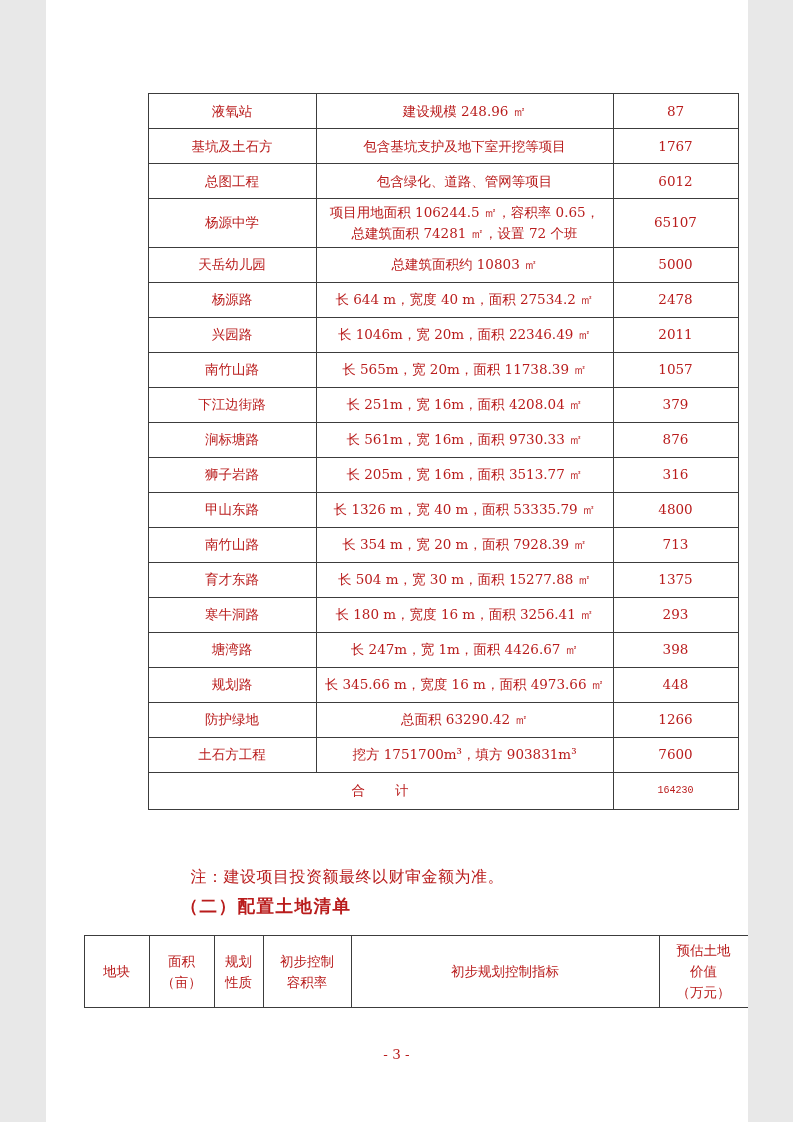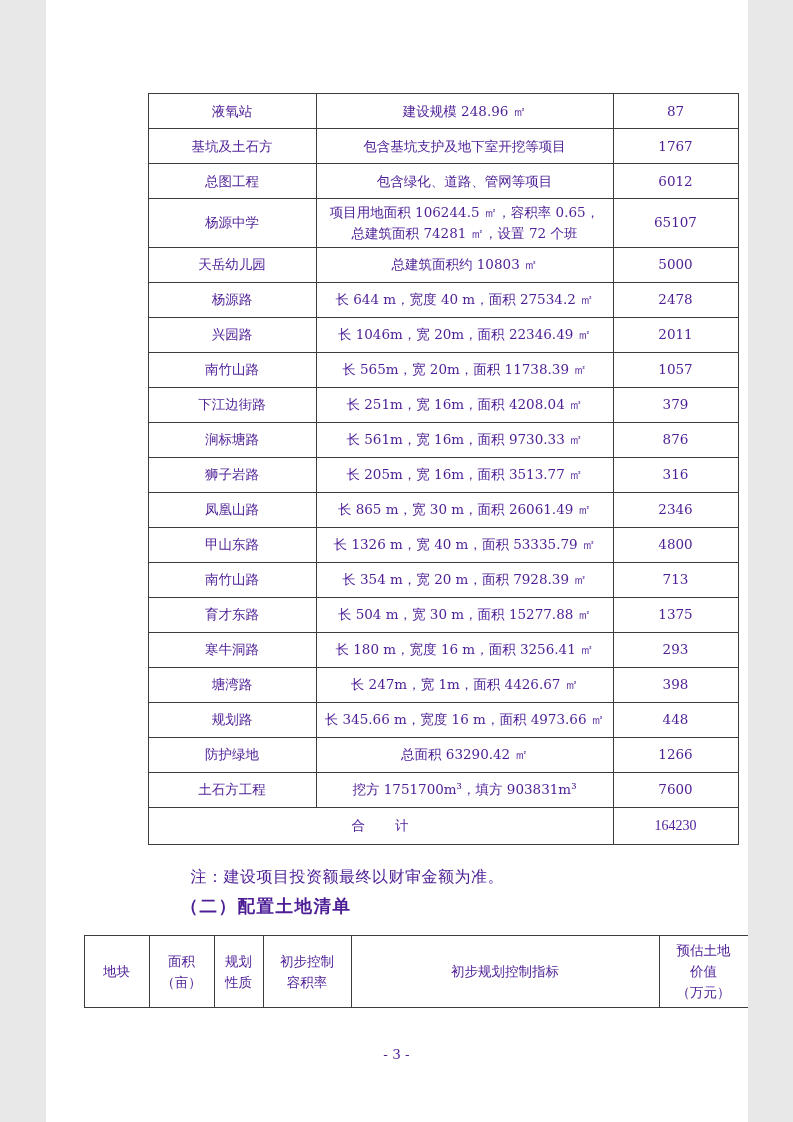--- a/index.html
+++ b/index.html
@@ -3,41 +3,41 @@
 <meta charset="utf-8">
 <style>
   * { margin:0; padding:0; box-sizing:border-box; }
   html,body { background:#e8e8e8; }
   .page {
     position:relative;
     width:702px; height:1122px;
     margin:0 auto;
     background:#ffffff;
     font-family:"DejaVu Serif","Liberation Serif",serif;
-    color:#4c1d95;
+    color:#b91c1c;
     overflow:hidden;
   }
   
   .inv-table-wrap { position:absolute; left:102px; top:93px; width:590px; }
   table { border-collapse:collapse; table-layout:fixed; width:100%; }
   td, th {
     border:1px solid #3c3c3c;
     text-align:center; vertical-align:middle;
     font-size:13.5px; line-height:1.55;
     padding:3px 8px;
     font-weight:normal;
   }
   .inv-table-wrap table { border:1.5px solid #3c3c3c; }
   .inv-table-wrap td { height:35px; }
   .inv-table-wrap col.c-name { width:168px; }
   .inv-table-wrap col.c-desc { width:297px; }
   .inv-table-wrap col.c-amt  { width:125px; }
   .total-row td { height:37px; }
   .total-label { letter-spacing:1px; }
-  .total-amount { font-family:Liberation Serif, serif; font-size:14px; }
+  .total-amount { font-family:Liberation Mono, monospace; font-size:10px; }
   
   .note {
     position:absolute; left:145px; top:867px;
     font-size:16px; letter-spacing:0.5px;
   }
   .section-heading {
     position:absolute; left:135px; top:894px;
     font-size:17.5px; font-weight:bold; letter-spacing:1.5px;
   }
   
@@ -117,25 +117,20 @@
           </tr>
           <tr>
             <td>涧标塘路</td>
             <td>长 561m，宽 16m，面积 9730.33 ㎡</td>
             <td>876</td>
           </tr>
           <tr>
             <td>狮子岩路</td>
             <td>长 205m，宽 16m，面积 3513.77 ㎡</td>
             <td>316</td>
-          </tr>
-          <tr>
-            <td>凤凰山路</td>
-            <td>长 865 m，宽 30 m，面积 26061.49 ㎡</td>
-            <td>2346</td>
           </tr>
           <tr>
             <td>甲山东路</td>
             <td>长 1326 m，宽 40 m，面积 53335.79 ㎡</td>
             <td>4800</td>
           </tr>
           <tr>
             <td>南竹山路</td>
             <td>长 354 m，宽 20 m，面积 7928.39 ㎡</td>
             <td>713</td>

